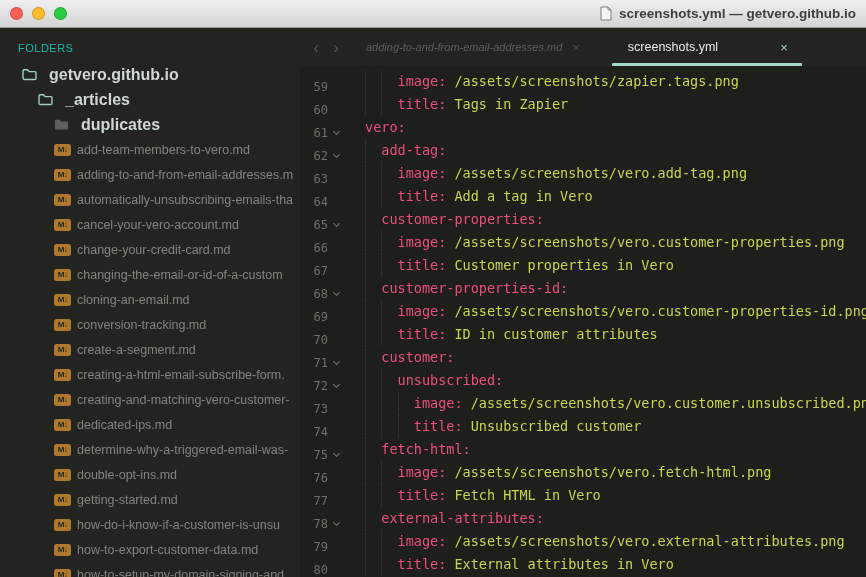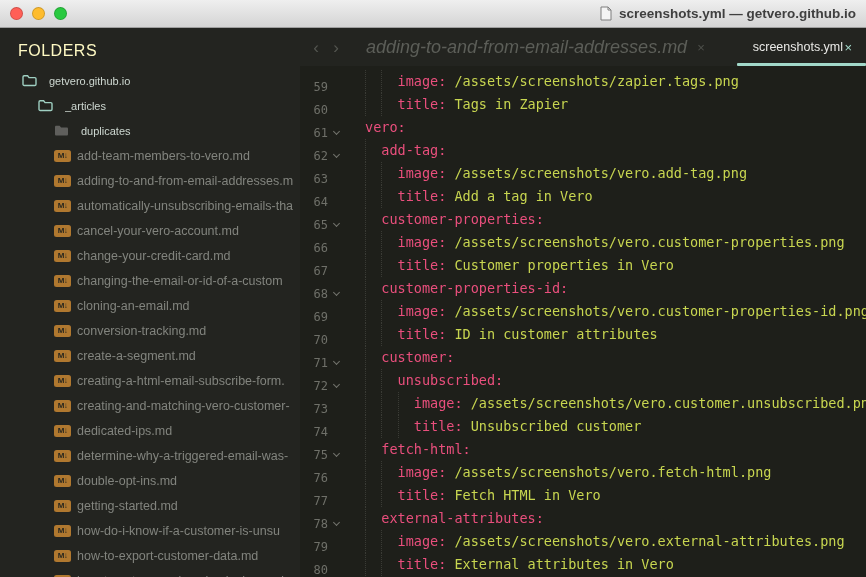--- a/index.html
+++ b/index.html
@@ -22,25 +22,25 @@
   .light.green { background:var(--light_green); }
   .titletext {
     position:absolute; right:10px; top:0; height:27px;
     display:flex; align-items:center; gap:7px;
     color:#3f3f3f; font-size:13.5px; font-weight:bold;
   }
   
   .main { display:flex; height:549px; background:var(--panel_bg); }
   .sidebar { width:300px; flex:none; padding-top:8px; overflow:hidden; }
   .sidebar-header {
-    padding:6px 0 8px 18px; color:#fef9c3; font-size:16px; letter-spacing:.5px;
+    padding:6px 0 8px 18px; color:#14b8a6; font-size:11px; letter-spacing:.5px;
   }
   .tree-item { height:25px; display:flex; align-items:center; cursor:default; }
   .tree-label-folder {
-    color:var(--folder_label); font-size:11px; font-weight:normal;
+    color:var(--folder_label); font-size:16px; font-weight:bold;
     white-space:nowrap; overflow:hidden;
   }
   .tree-label-file {
     color:var(--file_label); font-size:12.5px;
     white-space:nowrap; overflow:hidden;
   }
   .md-badge {
     width:17px; height:12px; flex:none; border-radius:2.5px;
     background:var(--md_icon); color:#26261f;
     font-size:8px; font-weight:bold; letter-spacing:-.5px;
@@ -49,21 +49,21 @@
   }
   .foldericon { flex:none; margin-right:12px; display:flex; }
   
   .editor { flex:1; display:flex; flex-direction:column; min-width:0; }
   .tabbar { height:38px; flex:none; display:flex; align-items:center; position:relative; }
   .navarrows { display:flex; padding-left:8px; gap:4px; }
   .navarrow { width:16px; text-align:center; color:#545650; font-size:17px; line-height:1; }
   .tab { display:flex; align-items:center; height:38px; position:relative; }
   .tab.inactive { margin-left:22px; }
   .tab.inactive .tab-label {
-    color:var(--inactive_tab); font-size:18px; font-style:italic; white-space:nowrap;
+    color:var(--inactive_tab); font-size:11px; font-style:italic; white-space:nowrap;
   }
   .tab.inactive .tab-close { color:#4e504b; margin-left:10px; font-size:13px; }
   .tab.active { margin-left:32px; width:190px; padding:0 14px 0 16px; }
   .tab.active .tab-label { color:#e9e9e6; font-size:12.5px; white-space:nowrap; }
   .tab.active .tab-close { color:var(--accent); margin-left:auto; font-size:13px; }
   .tab-underline {
     position:absolute; left:0; right:0; bottom:0; height:3px;
     background:var(--accent); border-radius:1px;
   }
   

